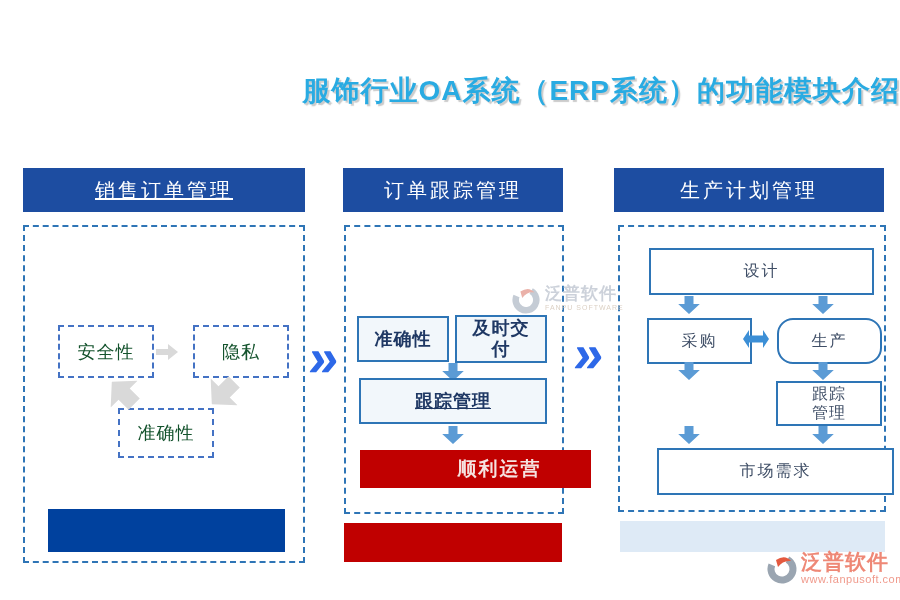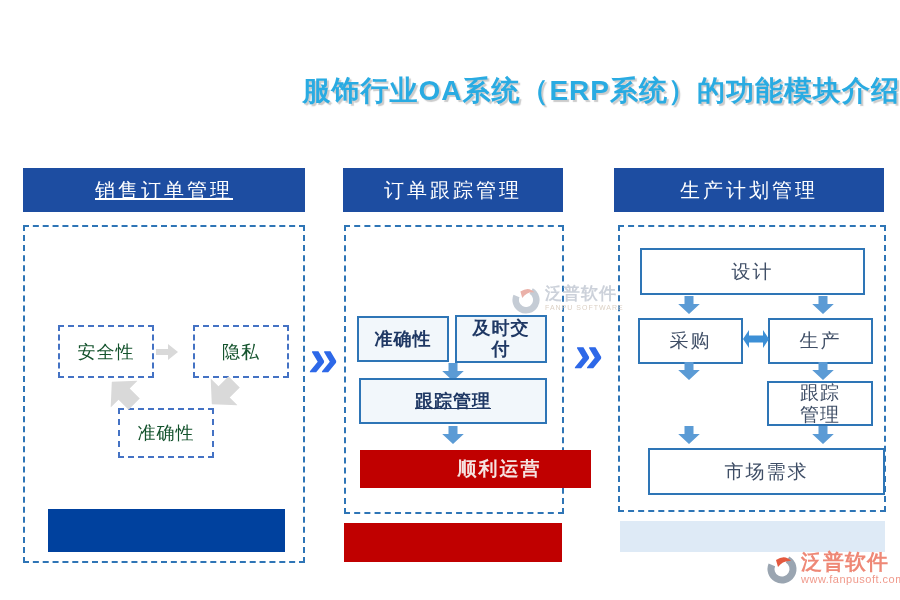--- a/index.html
+++ b/index.html
@@ -33,24 +33,24 @@
              font-size:18px;font-weight:bold;color:#1F3864;letter-spacing:1px;line-height:1.15;}
   .b-accuracy2{left:11px;top:89px;width:88px;height:42px;}
   .b-timely{left:109px;top:88px;width:88px;height:44px;}
   .b-timely .wrap{display:inline-block;width:62px;}
   .b-tracking{left:13px;top:151px;width:184px;height:42px;text-decoration:underline;}
   .b-smooth{left:14px;top:223px;width:183px;height:38px;background:#C00000;border:none;
             color:#F5E3E1;font-size:19px;letter-spacing:2px;padding-left:48px;}
 
   .p3-box{position:absolute;border:2px solid #2E75B6;background:#fff;
           display:flex;align-items:center;justify-content:center;text-align:center;
-          font-size:19px;font-weight:normal;color:#3F4E66;letter-spacing:2px;line-height:1.15;}
+          font-size:16px;font-weight:normal;color:#3F4E66;letter-spacing:2px;line-height:1.15;margin-left:9px;}
   .b-design{left:20px;top:21px;width:221px;height:43px;}
   .b-procurement{left:18px;top:91px;width:101px;height:42px;}
-  .b-production{left:148px;top:91px;width:101px;height:42px;}
+  .b-production{left:148px;top:91px;width:101px;height:42px;border-radius:16px;}
   .b-delivery{left:17px;top:154px;width:102px;height:41px;}
   .b-cost{left:147px;top:154px;width:102px;height:41px;}
   .b-cost .wrap{display:inline-block;width:44px;letter-spacing:1px;}
   .b-market{left:28px;top:221px;width:233px;height:43px;}
 
   .icon{position:absolute;display:block;}
   .rot45{transform:rotate(45deg);}
   .rot135{transform:rotate(135deg);}
 
   .bar{position:absolute;}

